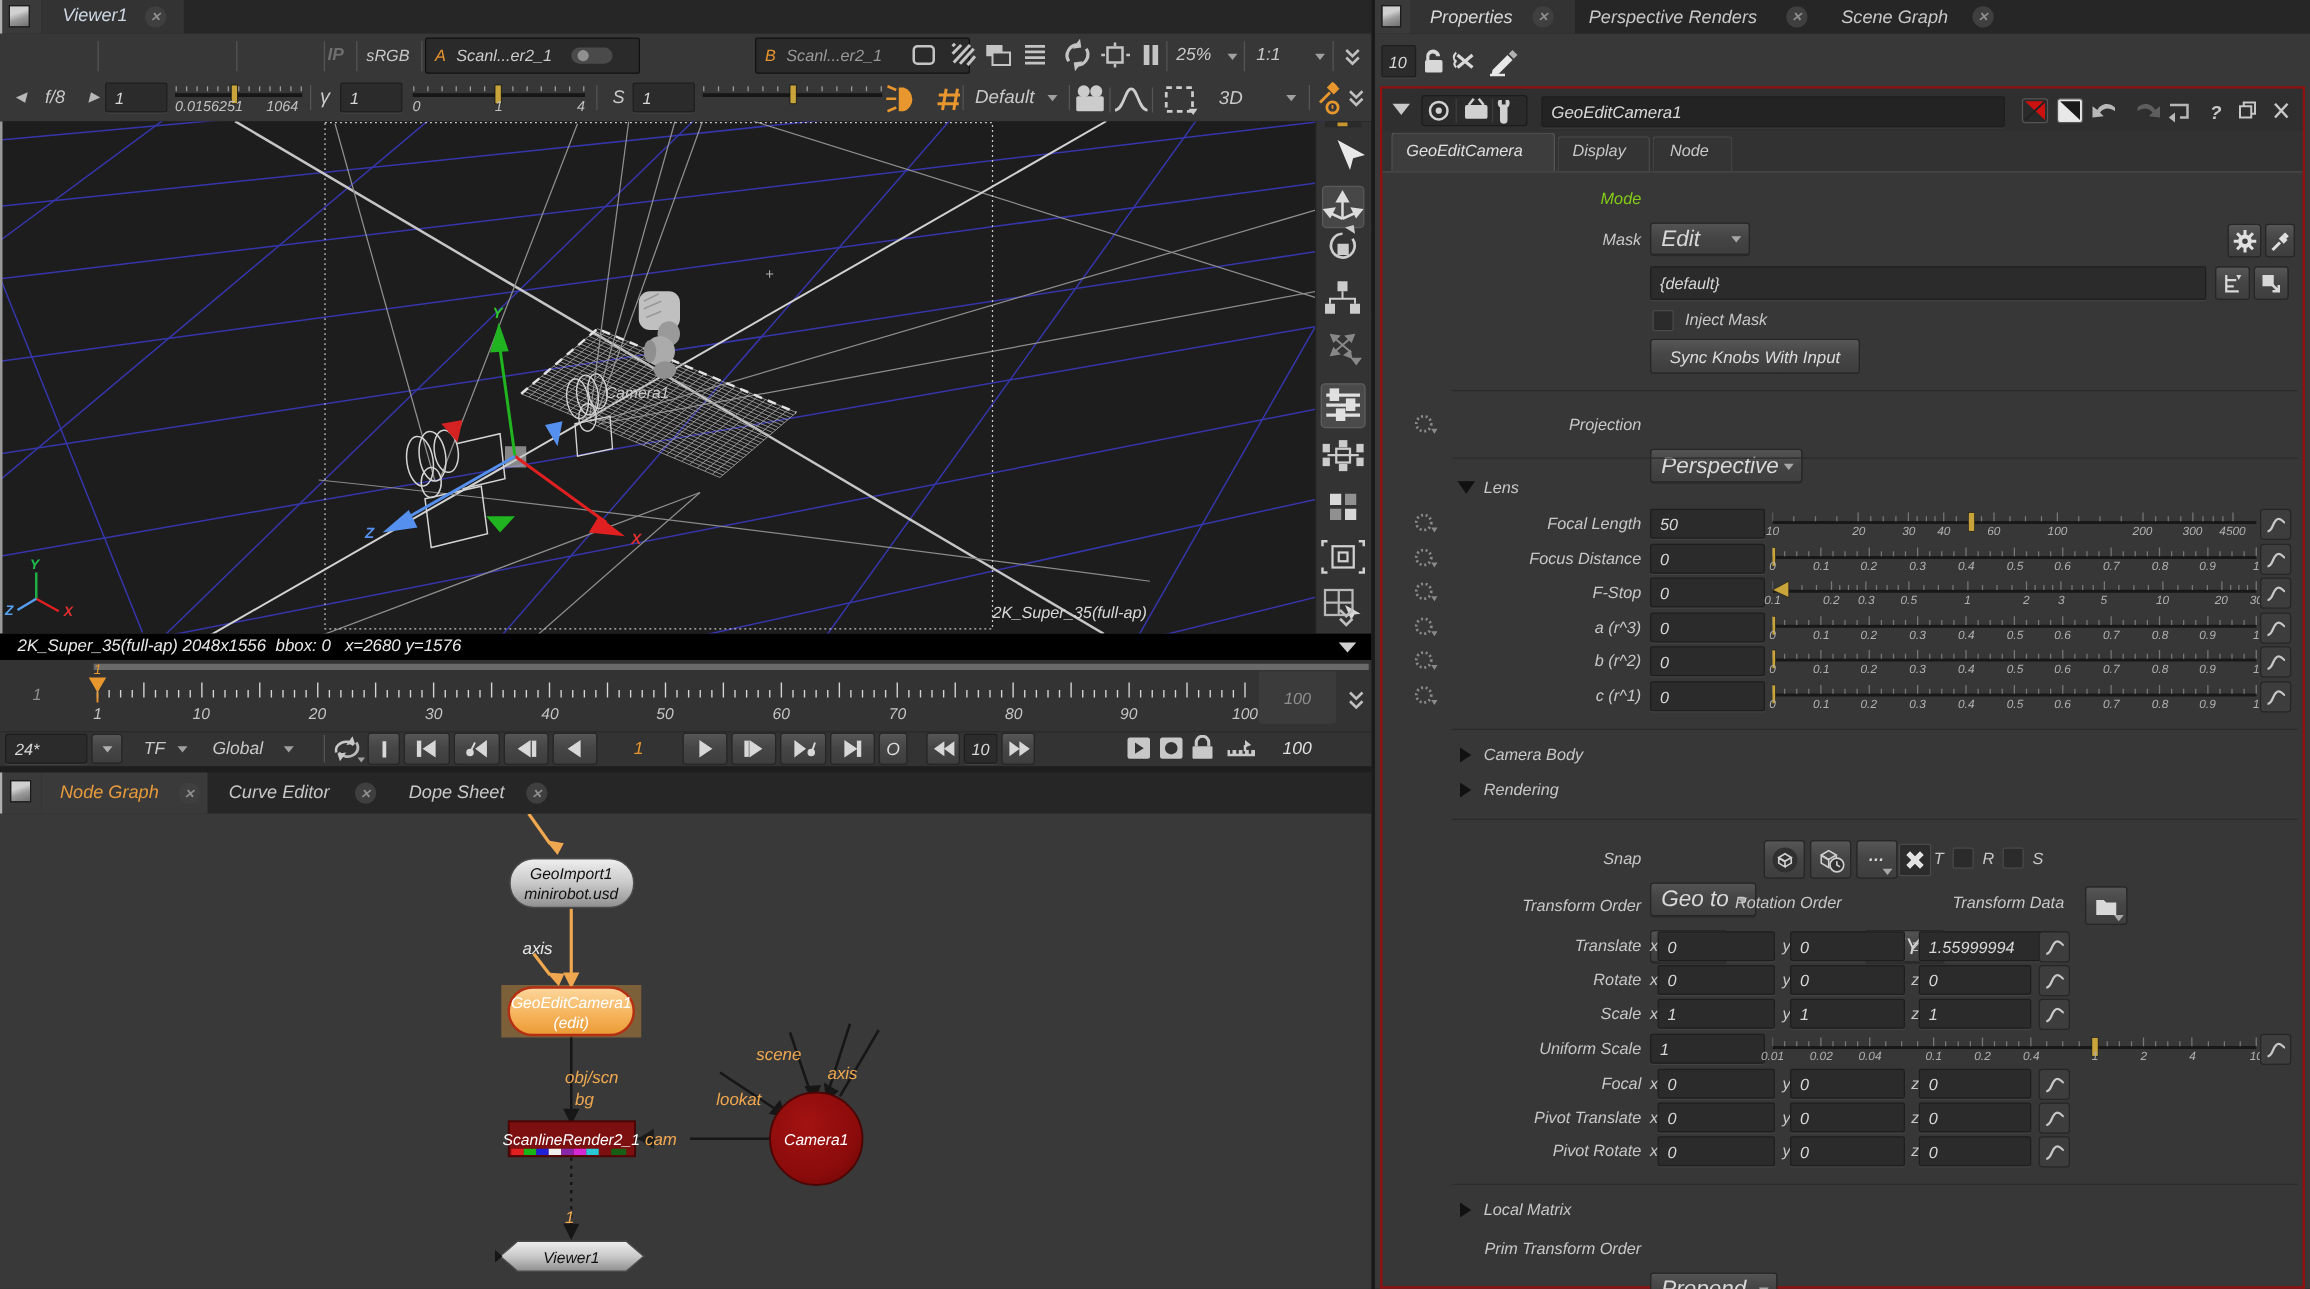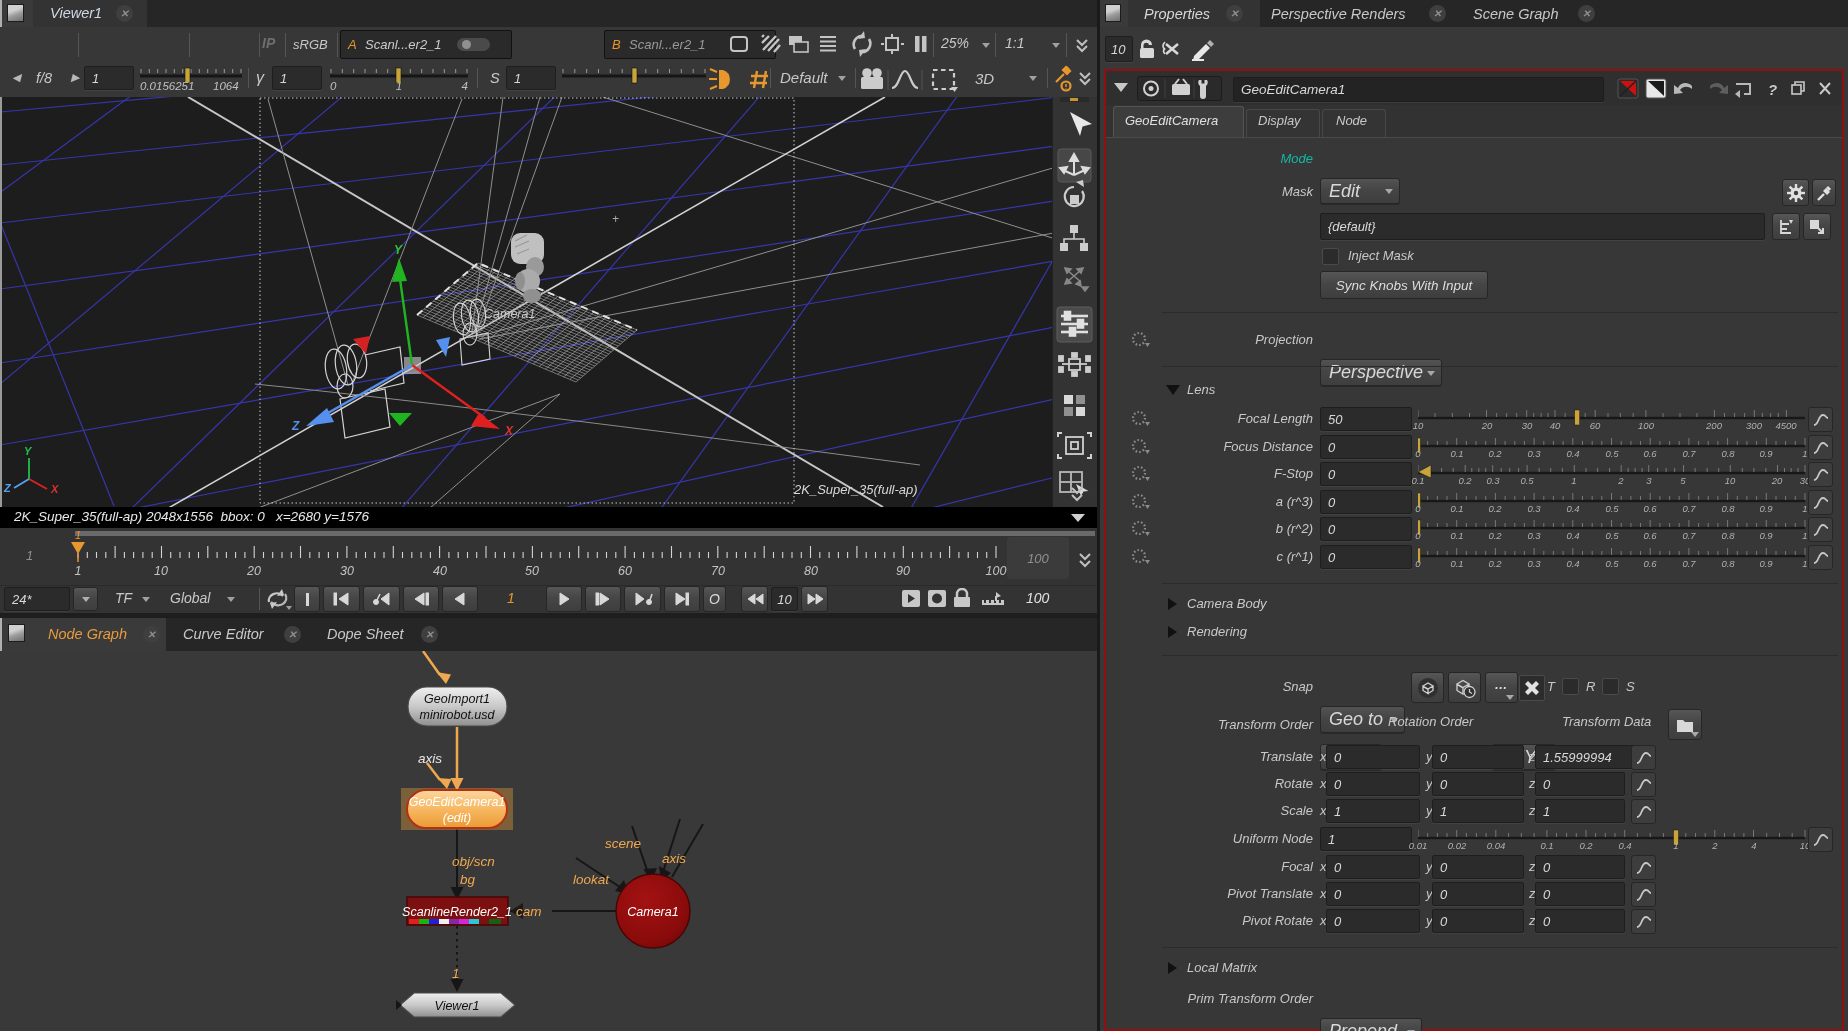--- a/index.html
+++ b/index.html
@@ -842,21 +842,21 @@
 </svg>
 
 <div class="abs" style="left:6px; top:105px; width:736px; height:32px; background:#323232;"></div>
 <div class="abs" style="left:13px; top:106px; width:131px; height:31px; background:#3d3d3d; border:1px solid #555; border-bottom:none; border-radius:3px 3px 0 0;"></div>
 <div class="lbl" style="left:25px; top:113px; color:#e0e0e0;">GeoEditCamera</div>
 <div class="abs" style="left:146px; top:109px; width:74px; height:28px; background:#343434; border:1px solid #484848; border-bottom:none; border-radius:3px 3px 0 0;"></div>
 <div class="lbl" style="left:158px; top:113px;">Display</div>
 <div class="abs" style="left:222px; top:109px; width:64px; height:28px; background:#343434; border:1px solid #484848; border-bottom:none; border-radius:3px 3px 0 0;"></div>
 <div class="lbl" style="left:236px; top:113px;">Node</div>
 <div class="abs" style="left:6px; top:137px; width:736px; height:1px; background:#4a4a4a;"></div>
-<div class="abs" style="left:-107px; top:151px; width:320px; text-align:right; color:#14b8a6; font-size:13px; white-space:nowrap;">Mode</div>
+<div class="abs" style="left:-107px; top:151px; width:320px; text-align:right; color:#84cc16; font-size:13px; white-space:nowrap;">Mode</div>
       <div class="dd" style="left:220px; top:146px; width:80px; height:26px;">Edit<span class="arr"></span></div>
       <div class="abs" style="left:-107px; top:184px; width:320px; text-align:right; color:#c8c8c8; font-size:13px; white-space:nowrap;">Mask</div>
       <div class="btn" style="left:682px; top:179px; width:27px; height:27px;">
         <svg width="20" height="20" viewBox="0 0 20 20">
           <g fill="#e0e0e0">
             <rect x="8.8" y="1" width="2.4" height="4" transform="rotate(0 10 10)"></rect>
             <rect x="8.8" y="1" width="2.4" height="4" transform="rotate(45 10 10)"></rect>
             <rect x="8.8" y="1" width="2.4" height="4" transform="rotate(90 10 10)"></rect>
             <rect x="8.8" y="1" width="2.4" height="4" transform="rotate(135 10 10)"></rect>
             <rect x="8.8" y="1" width="2.4" height="4" transform="rotate(180 10 10)"></rect>
@@ -1367,21 +1367,21 @@
       <div class="inp" style="left:226px; top:799px; width:94px; height:24px;">1</div>
       <div class="lbl" style="left:326px; top:803px;">y</div>
       <div class="inp" style="left:332px; top:799px; width:92px; height:24px;">1</div>
       <div class="lbl" style="left:429px; top:803px;">z</div>
       <div class="inp" style="left:435px; top:799px; width:90px; height:24px;">1</div>
       <div class="btn" style="left:531px; top:799px; width:25px; height:25px; background:#3d3d3d;">
         <svg width="18" height="14" viewBox="0 0 18 14">
           <path d="M2 12 C7 12 6 2 11 2 C14 2 14 5 16 5" stroke="#c8c8c8" stroke-width="1.8" fill="none"></path>
         </svg>
       </div>
-      <div class="abs" style="left:-107px; top:831px; width:320px; text-align:right; color:#c8c8c8; font-size:13px; white-space:nowrap;">Uniform Node</div>
+      <div class="abs" style="left:-107px; top:831px; width:320px; text-align:right; color:#c8c8c8; font-size:13px; white-space:nowrap;">Uniform Scale</div>
       <div class="inp" style="left:220px; top:827px; width:92px; height:24px;">1</div>
       <svg class="abs" style="left:318px; top:826px;" width="397" height="27" viewBox="0 0 397 27">
         <line x1="0" y1="12" x2="387" y2="12" stroke="#181818" stroke-width="2.5"></line>
         <line x1="0.0" y1="11" x2="0.0" y2="4" stroke="#777777" stroke-width="1"></line>
         <line x1="9.7" y1="11" x2="9.7" y2="7" stroke="#777777" stroke-width="1"></line>
         <line x1="19.4" y1="11" x2="19.4" y2="7" stroke="#777777" stroke-width="1"></line>
         <line x1="29.0" y1="11" x2="29.0" y2="7" stroke="#777777" stroke-width="1"></line>
         <line x1="38.7" y1="11" x2="38.7" y2="4" stroke="#777777" stroke-width="1"></line>
         <line x1="48.4" y1="11" x2="48.4" y2="7" stroke="#777777" stroke-width="1"></line>
         <line x1="58.4" y1="11" x2="58.4" y2="7" stroke="#777777" stroke-width="1"></line>

